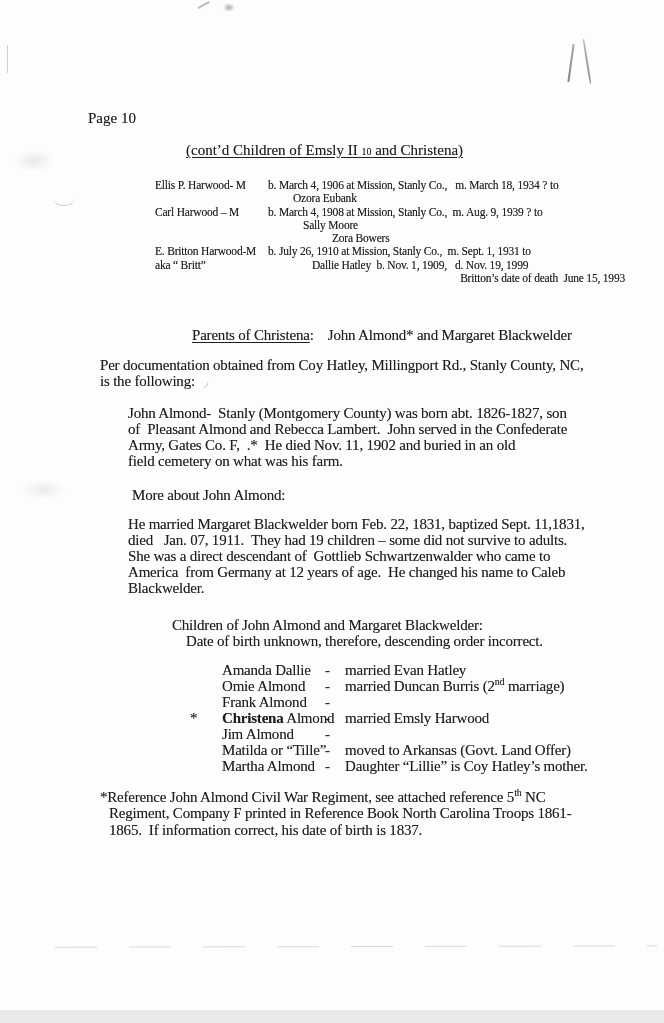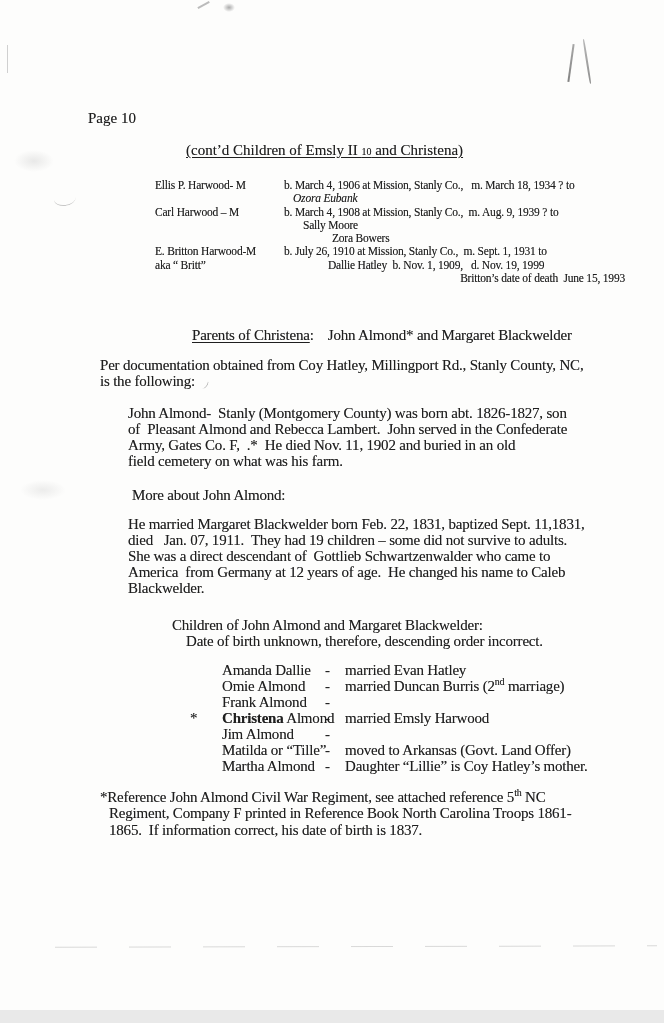--- a/index.html
+++ b/index.html
@@ -14,25 +14,25 @@
   }
   .abs{position:absolute;}
   .line{white-space:pre;}
 
   .page-number{left:88px;top:110px;font-size:15px;}
 
   .heading{left:186px;top:142px;font-size:15px;text-decoration:underline;text-underline-offset:2px;}
   .heading .subnum{font-size:10px;}
 
   .records{left:155px;top:179px;font-size:11.5px;line-height:13.3px;letter-spacing:-0.2px;width:470px;}
-  .rrow{display:flex;gap:16px;}
+  .rrow{display:flex;}
   .rname{width:113px;flex:none;white-space:pre;}
   .rdetail{white-space:pre;}
   .rcont{white-space:pre;}
-  .cont-1{padding-left:138px;font-style:italic;}
+  .cont-1{padding-left:138px;}
   .cont-2{padding-left:148px;}
   .cont-3{padding-left:177px;}
   .cont-4b{padding-left:44px;white-space:pre;}
   .cont-4c{padding-left:123px;text-align:right;}
 
   .bodytext{font-size:15px;line-height:16.1px;letter-spacing:-0.2px;}
   .parents{left:192px;top:327px;}
   .parents .plabel{text-decoration:underline;text-underline-offset:2px;}
   .intro{left:100px;top:357px;}
   .para-john{left:128px;top:405px;}

